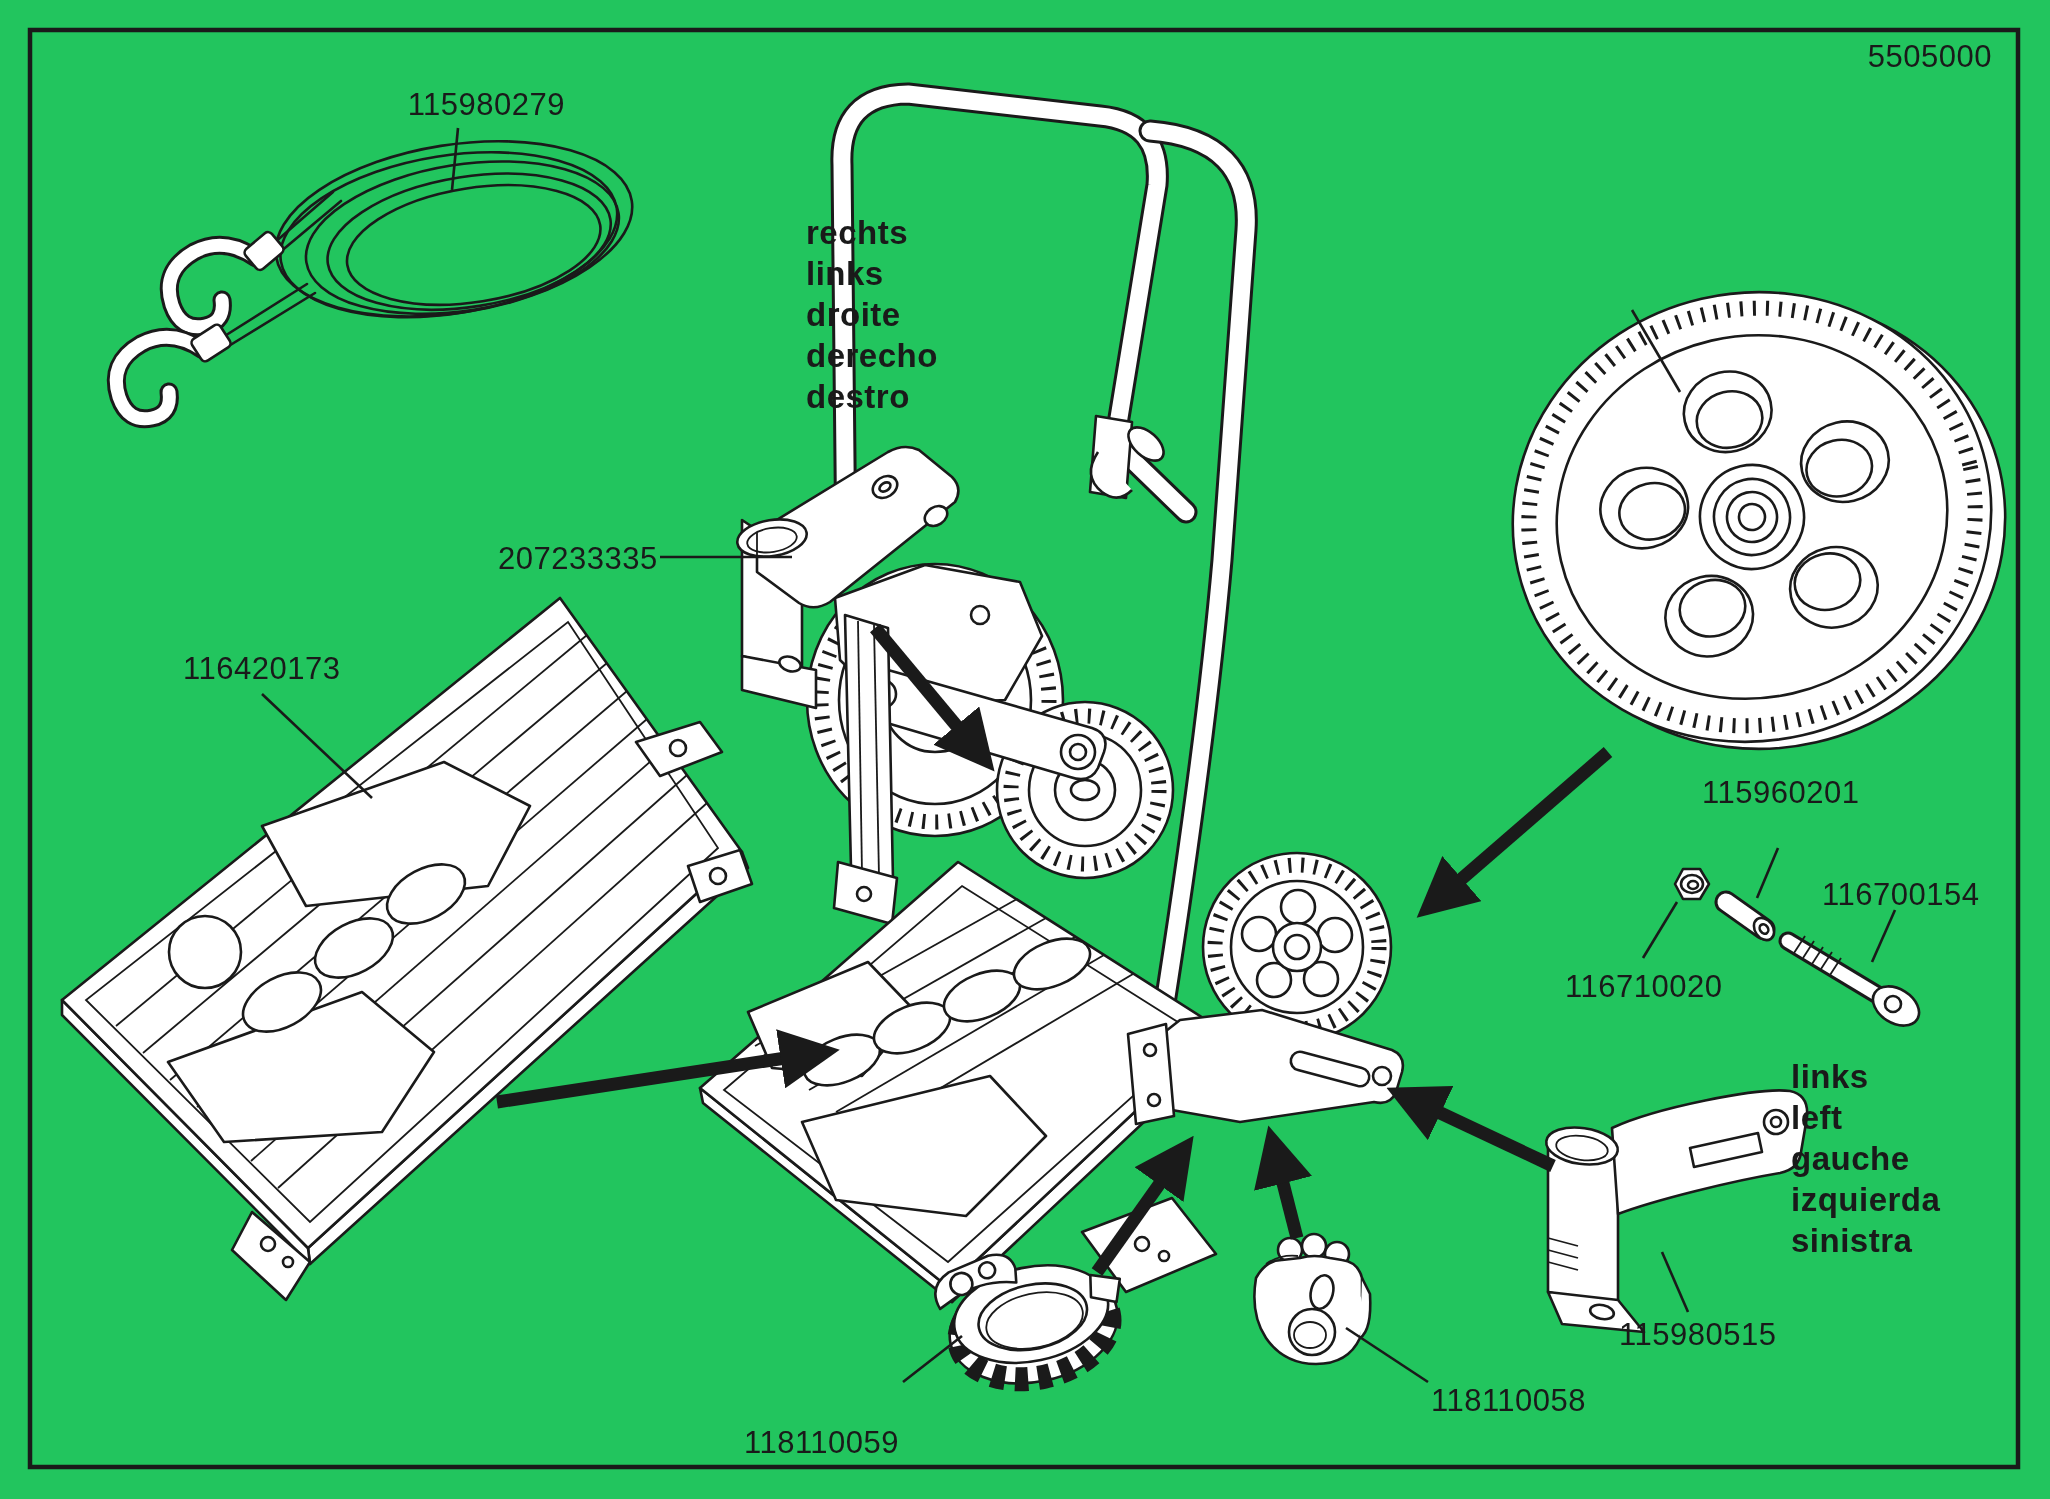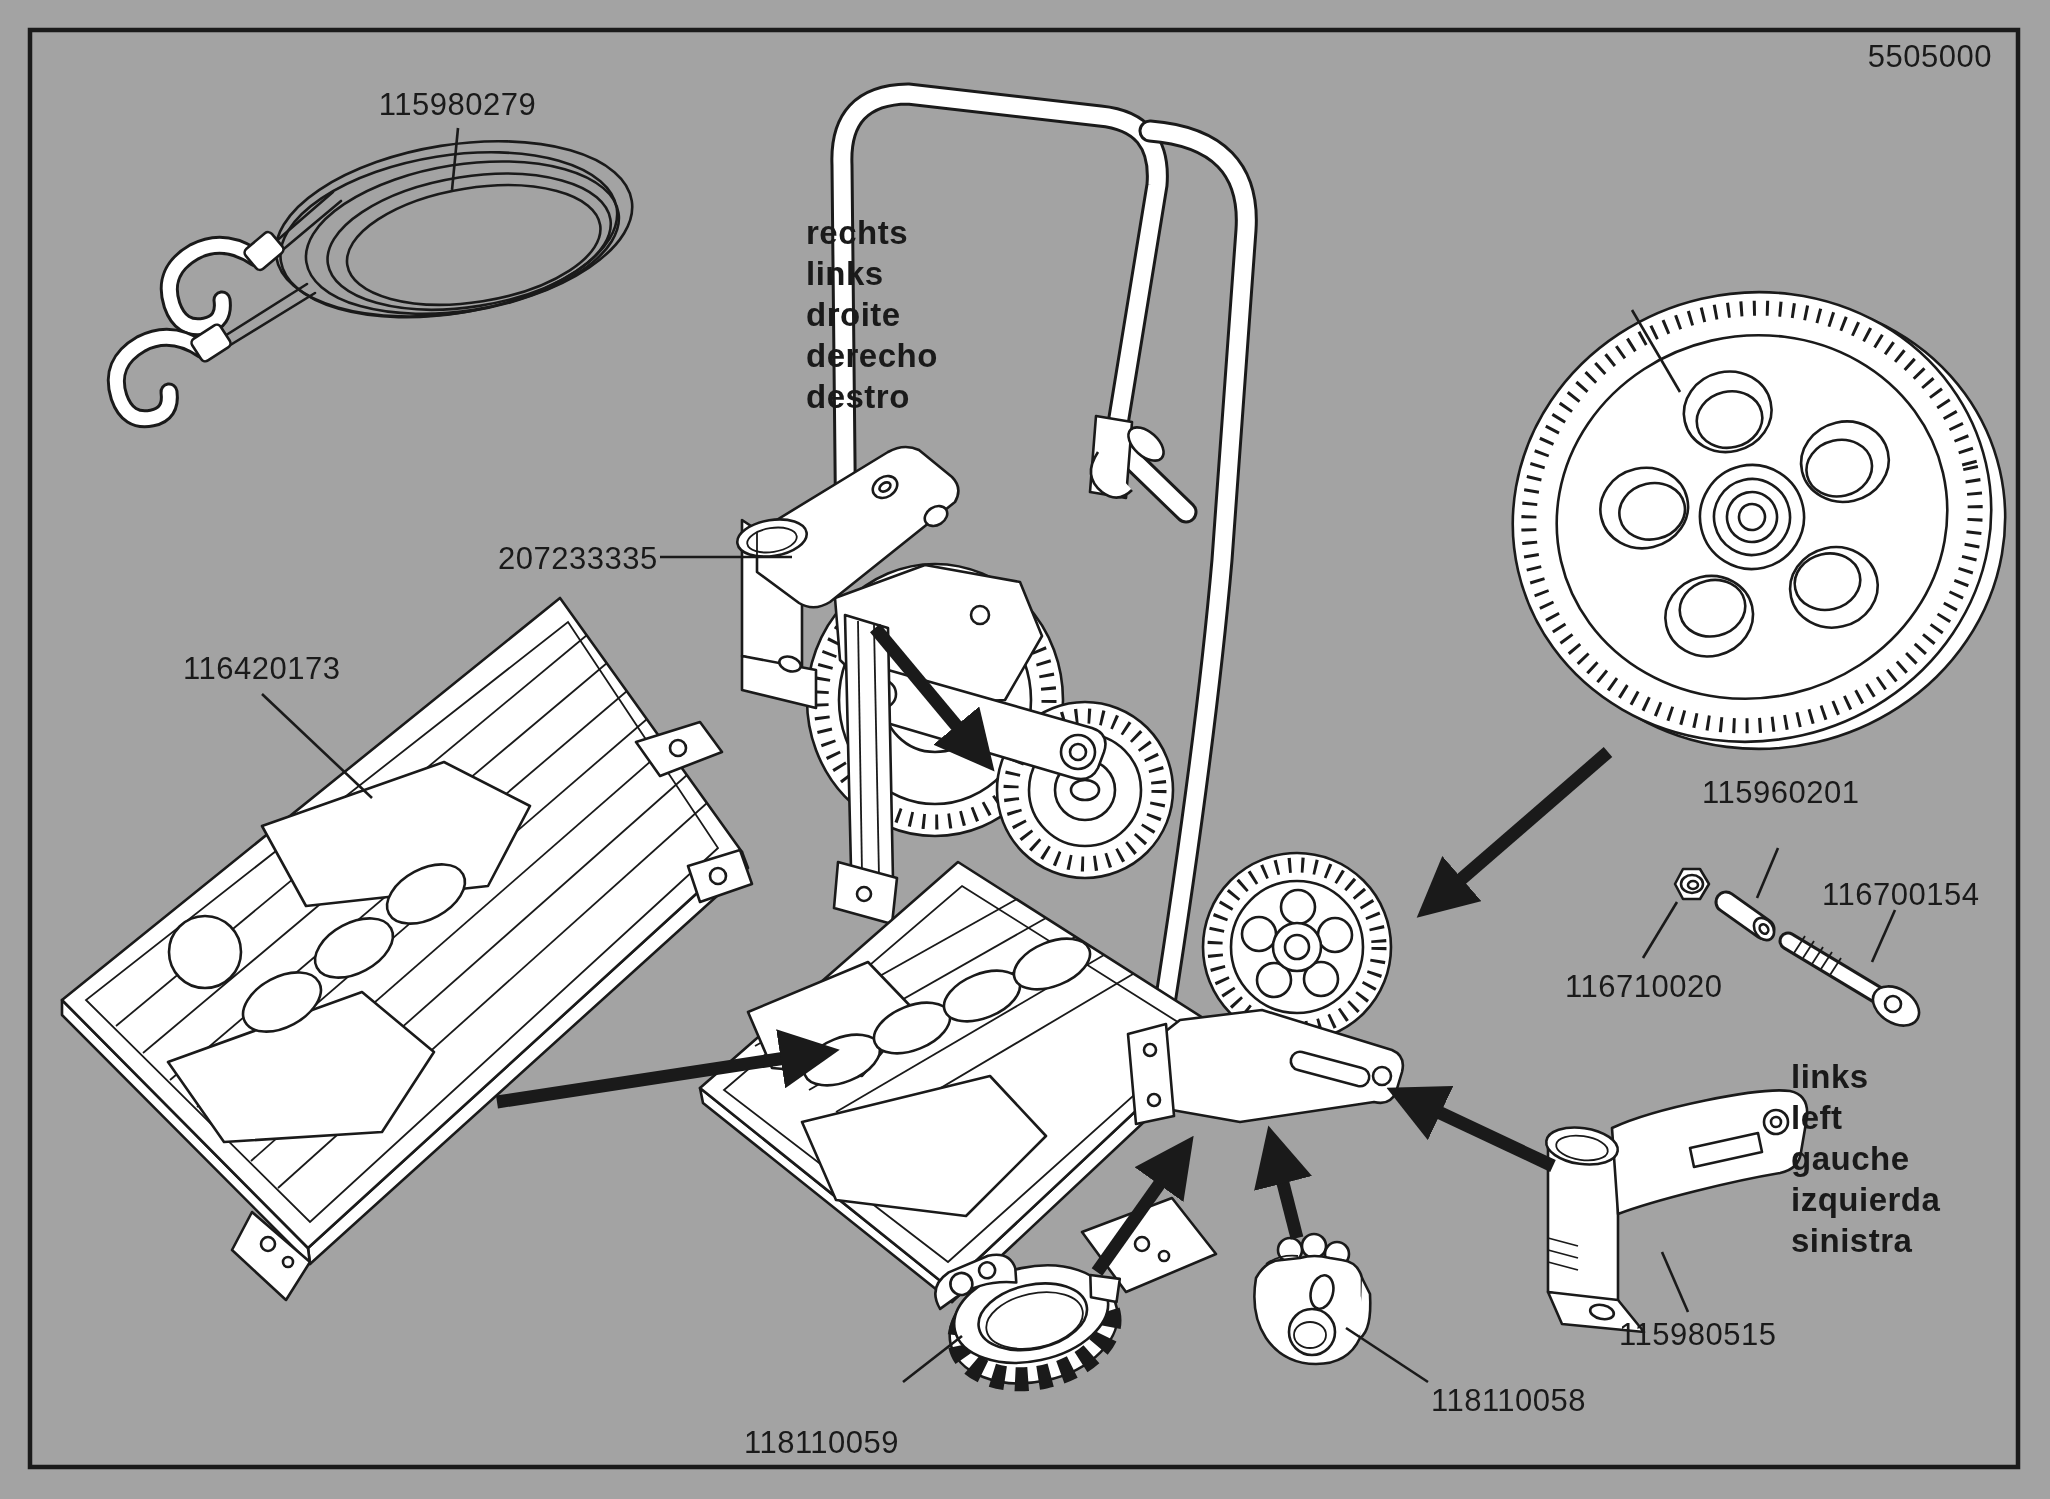--- a/index.html
+++ b/index.html
@@ -1,21 +1,21 @@
 <!DOCTYPE html>
 <html><head>
 <meta charset="utf-8">
 <style>
   html,body{margin:0;padding:0;background:#ffffff;}
-  #stage{position:relative;width:2050px;height:1499px;background:#a3a3a3;
+  #stage{position:relative;width:2050px;height:1499px;background:#22c55e;
          font-family:"Liberation Sans","DejaVu Sans",sans-serif;color:#1a1a1a;overflow:hidden;}
   #art{position:absolute;left:0;top:0;width:2050px;height:1499px;}
   .lbl{position:absolute;font-size:31px;line-height:37px;letter-spacing:0.5px;color:#1a1a1a;white-space:nowrap;}
   .words{font-weight:700;font-size:33px;line-height:41px;}
-  .ctr{text-align:center;}
+  .ctr{text-align:right;}
   .ln{stroke:#1a1a1a;stroke-width:2.6;fill:none;stroke-linecap:round;stroke-linejoin:round;}
   .lnw{stroke:#1a1a1a;stroke-width:2.6;fill:#ffffff;stroke-linejoin:round;}
   .thin{stroke:#1a1a1a;stroke-width:1.8;fill:none;}
   .tubeO{stroke:#1a1a1a;stroke-width:23;fill:none;stroke-linecap:round;stroke-linejoin:round;}
   .tubeI{stroke:#ffffff;stroke-width:17;fill:none;stroke-linecap:round;stroke-linejoin:round;}
   .hookO{stroke:#1a1a1a;stroke-width:19;fill:none;stroke-linecap:round;}
   .hookI{stroke:#ffffff;stroke-width:13;fill:none;stroke-linecap:round;}
   .tread{stroke:#1a1a1a;stroke-width:15;fill:none;stroke-dasharray:3 10;}
   .arrow{stroke:#1a1a1a;stroke-width:13;fill:none;}
   .leader{stroke:#1a1a1a;stroke-width:2.6;fill:none;}

